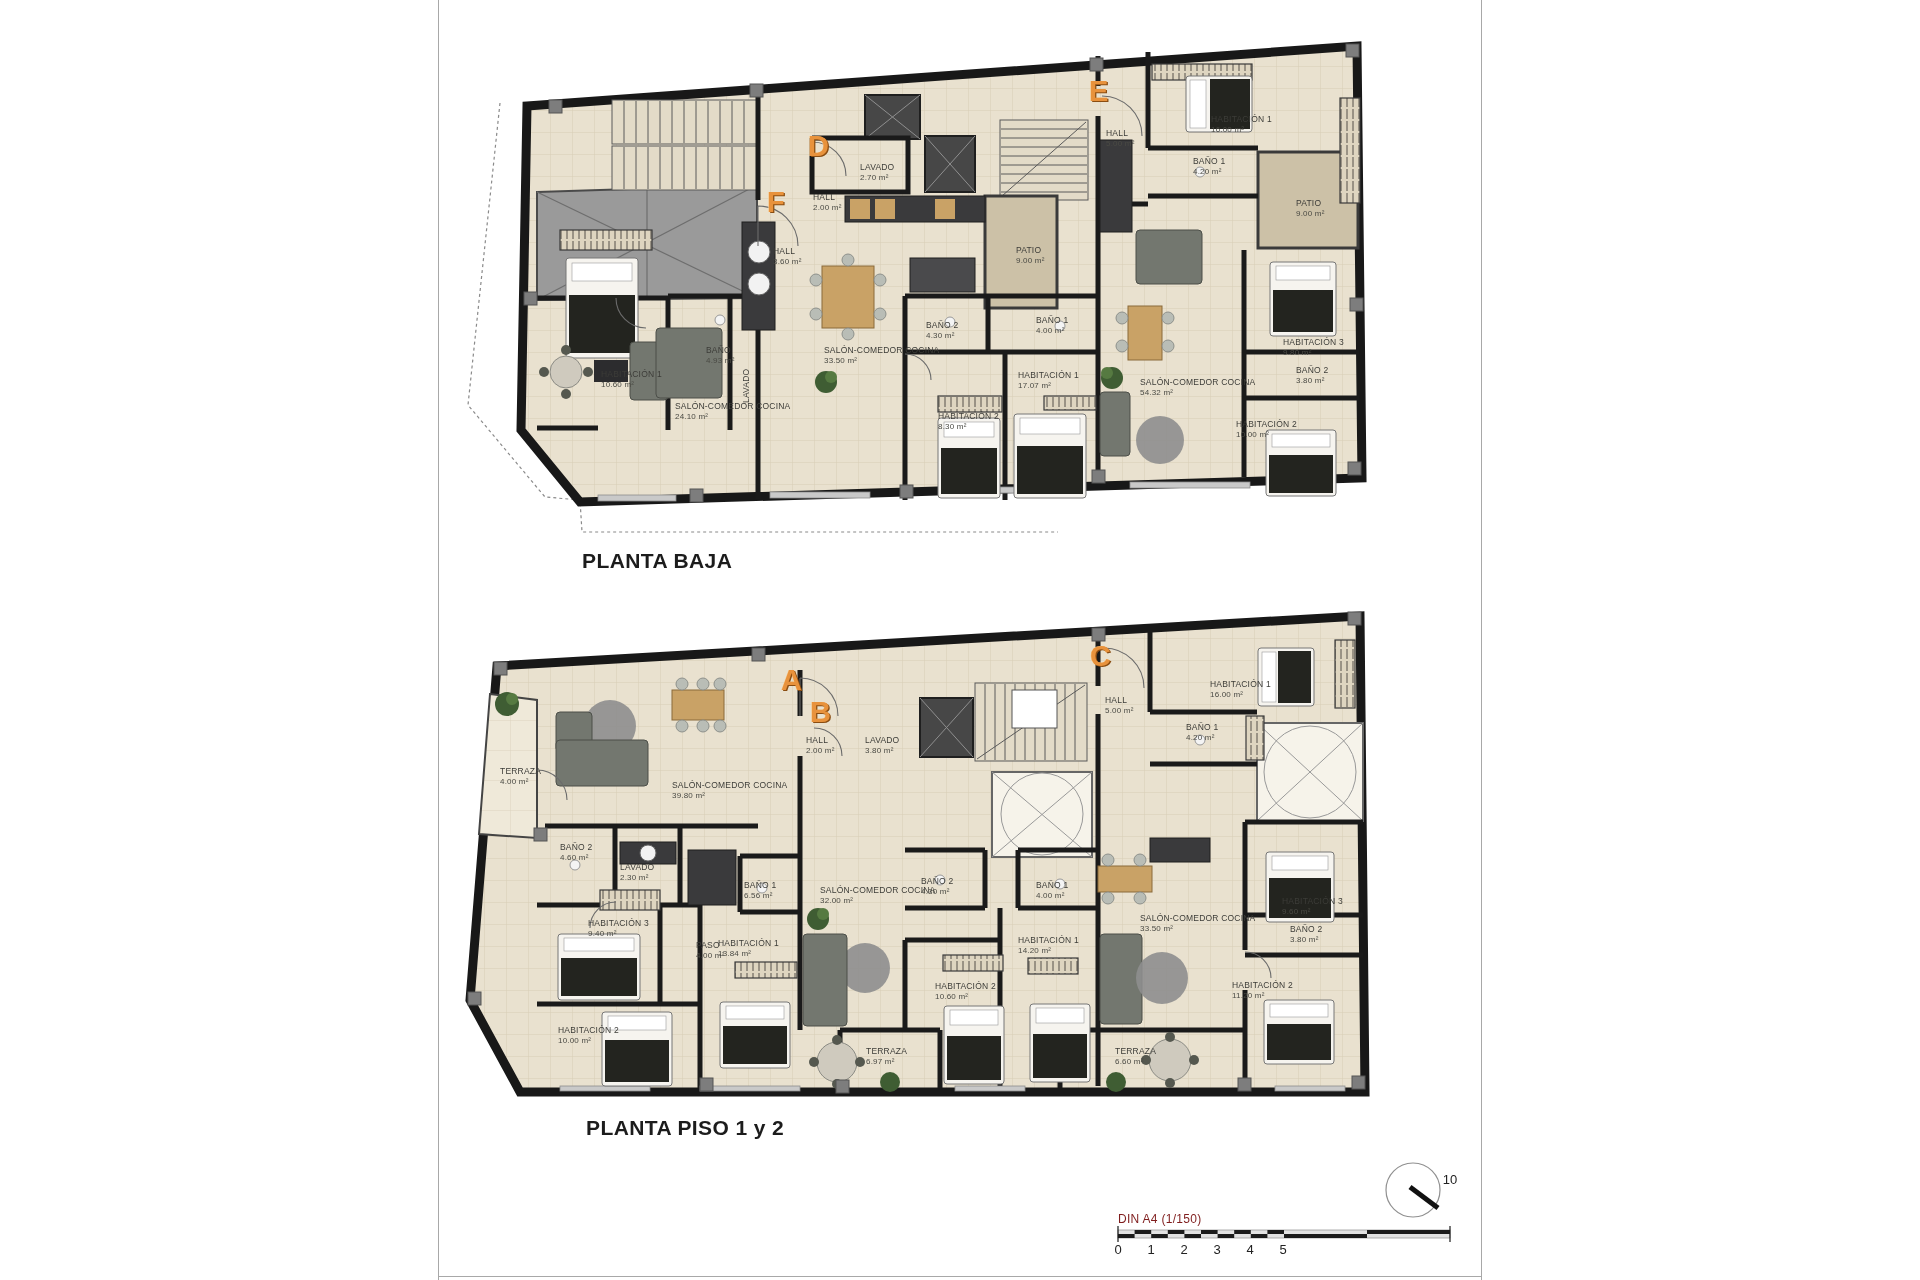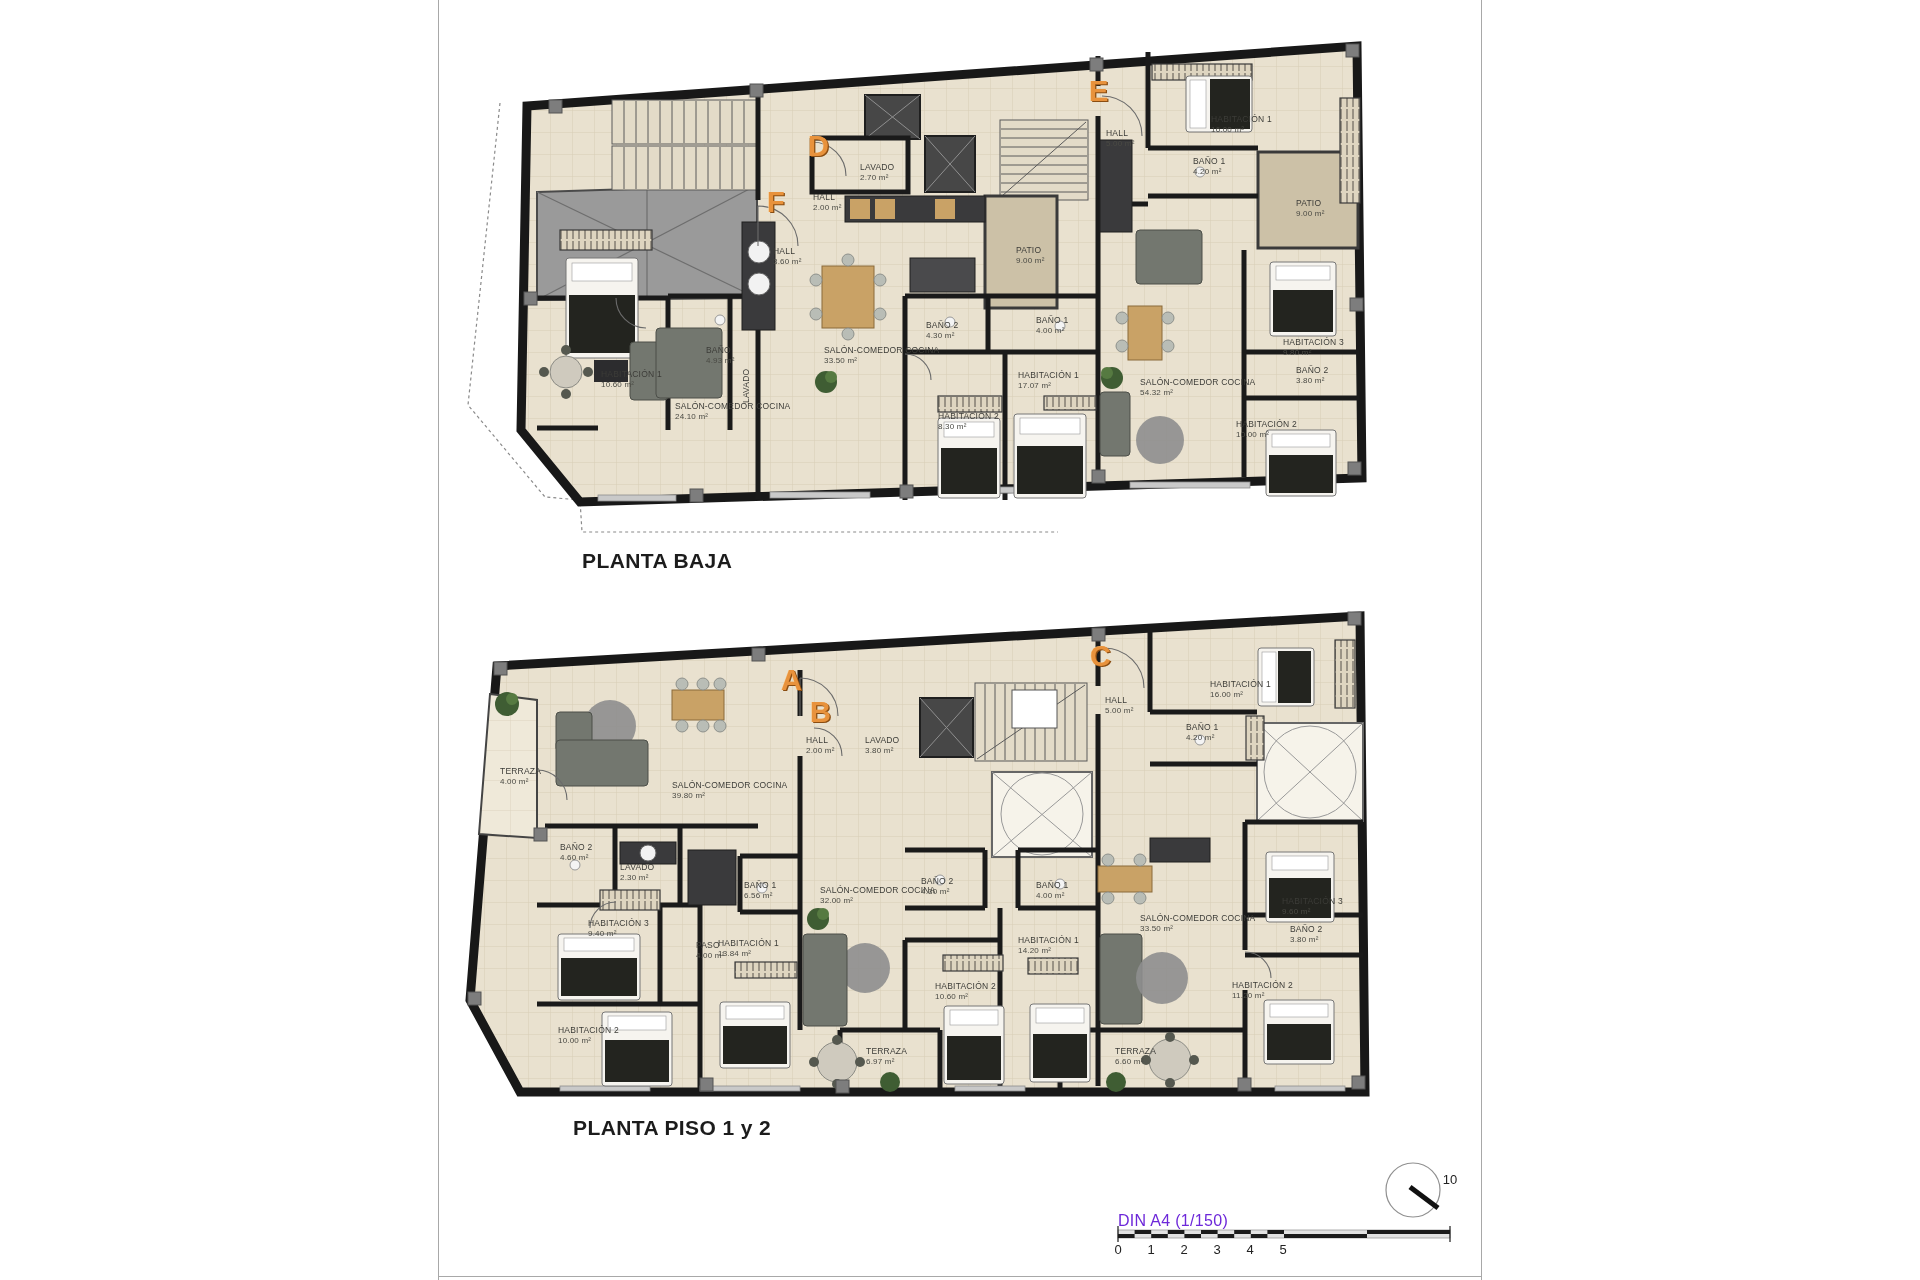--- a/index.html
+++ b/index.html
@@ -7,21 +7,21 @@
          font-family:"Liberation Sans",sans-serif;}
   #plan-svg{position:absolute;left:0;top:0;}
   .rm{position:absolute;color:#3c3c38;font-size:8.5px;line-height:1.3;white-space:nowrap;
       letter-spacing:.2px;}
   .rm .a{font-size:8px;color:#4a4a44;}
   .rot{transform:rotate(-90deg);transform-origin:0 100%;}
   .apt{position:absolute;color:#e8923c;font-size:29px;font-weight:bold;
        text-shadow:1.2px 1.2px 0 #8a4d12,-.5px -.5px 0 #f8cf96;}
   .title{position:absolute;color:#1c1c1c;font-size:21px;font-weight:bold;letter-spacing:.4px;}
   .tick{position:absolute;color:#222;font-size:13px;transform:translateX(-50%);}
-  .din{position:absolute;color:#6d28d9;font-size:16px;letter-spacing:.3px;}
+  .din{position:absolute;color:#7f1d1d;font-size:12px;letter-spacing:.3px;}
 </style>
 </head>
 <body>
 
 <div id="stage">
 
 <svg id="plan-svg" width="1920" height="1280" viewBox="0 0 1920 1280">
   <defs>
     <pattern id="tile" width="22" height="22" patternUnits="userSpaceOnUse">
       <rect width="22" height="22" fill="#e9e1cf"></rect>
@@ -577,21 +577,21 @@
   <div class="rm" style="left:1232px;top:980px">
       <div>HABITACIÓN 2</div>
       <div class="a">11.20 m²</div>
     </div>
   <div class="rm" style="left:1115px;top:1046px">
       <div>TERRAZA</div>
       <div class="a">6.60 m²</div>
     </div>
 
   <div class="title" style="left:582px;top:549px">PLANTA BAJA</div>
-  <div class="title" style="left:573px;top:1116px">PLANTA PISO 1 y 2</div>
+  <div class="title" style="left:586px;top:1116px">PLANTA PISO 1 y 2</div>
 
   <div class="din" style="left:1118px;top:1212px">DIN A4 (1/150)</div>
   <div class="tick" style="left:1118px;top:1242px">0</div>
   <div class="tick" style="left:1151px;top:1242px">1</div>
   <div class="tick" style="left:1184px;top:1242px">2</div>
   <div class="tick" style="left:1217px;top:1242px">3</div>
   <div class="tick" style="left:1250px;top:1242px">4</div>
   <div class="tick" style="left:1283px;top:1242px">5</div>
   <div class="tick" style="left:1450px;top:1172px">10</div>
 

